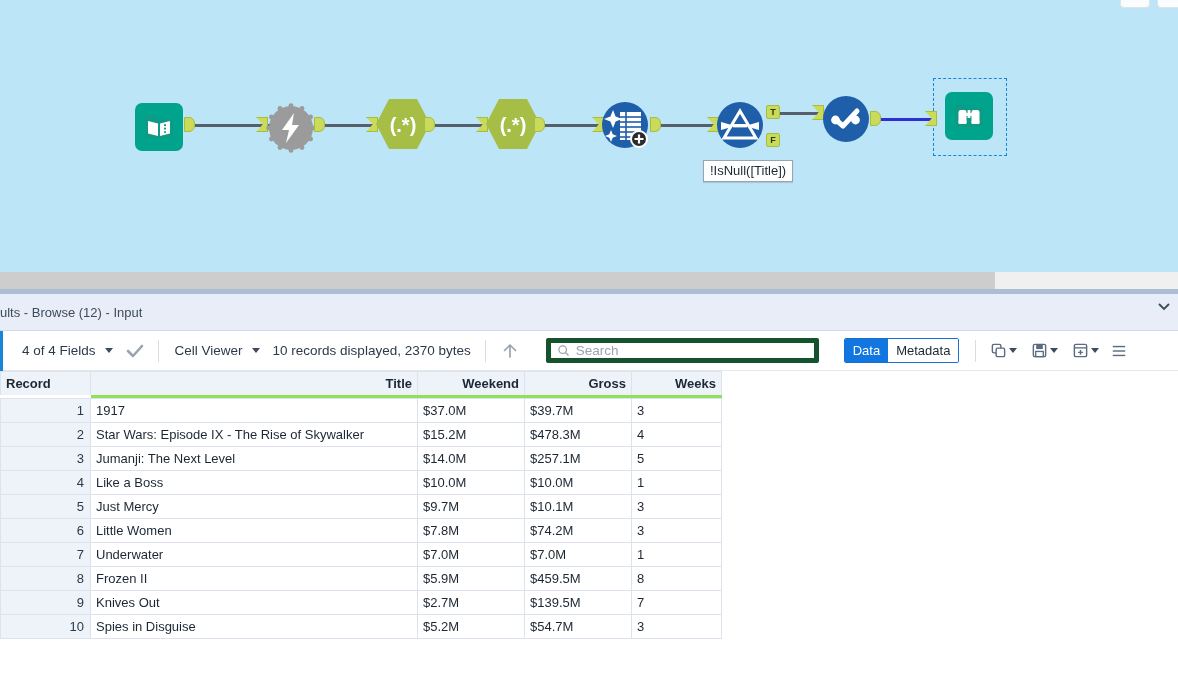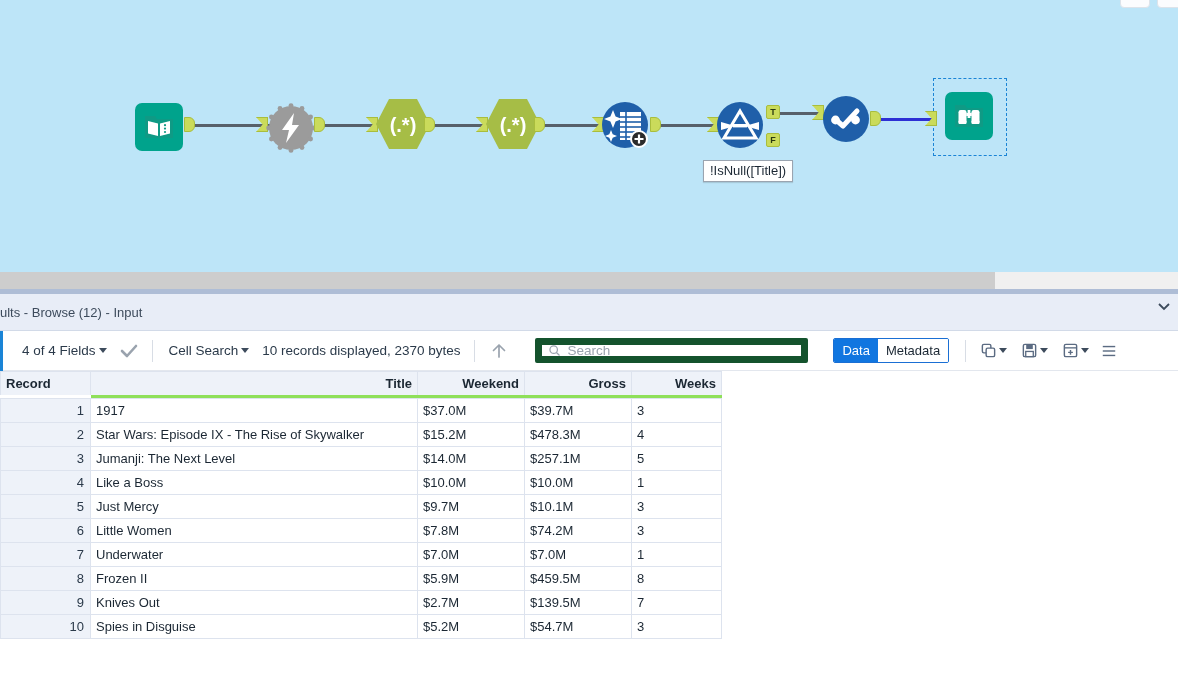--- a/index.html
+++ b/index.html
@@ -119,25 +119,25 @@
   }
   .tb-text {
     font-size: 13.5px; color: #2b3a4a; white-space: nowrap;
   }
   .caret-dn {
     width: 0; height: 0;
     border-left: 4px solid transparent; border-right: 4px solid transparent;
     border-top: 5px solid #3d4b5c;
   }
   .tb-sep { width: 1px; height: 22px; background: #d8dde5; }
-  .tb-item { display: flex; align-items: center; gap: 3px; justify-content: flex-end; }
+  .tb-item { display: flex; align-items: center; gap: 9px; justify-content: flex-end; }
 
   .search-box {
     width: 273px; height: 25px;
-    border: 7px solid #14532d; border-radius: 2px;
+    border: 5px solid #14532d; border-radius: 2px;
     background: #fff; display: flex; align-items: center;
     padding: 0 6px; gap: 6px;
   }
   .search-ph { font-size: 13.5px; color: #9aa3ae; }
 
   .seg {
     display: flex; height: 25px; border: 1px solid #1a6fd4; border-radius: 2px;
     overflow: hidden;
   }
   .seg > div {
@@ -339,21 +339,21 @@
         <span class="caret-dn"></span>
       </div>
 
       <svg width="20" height="20" viewBox="0 0 20 20" style="margin-left:12px;">
         <path d="M3 10 L8 15 L17 5" fill="none" stroke="#9aa3ae" stroke-width="2.6" stroke-linecap="round" stroke-linejoin="round"></path>
       </svg>
 
       <div class="tb-sep" style="margin-left:13px;"></div>
 
       <div class="tb-item" style="margin-left:16px;">
-        <span class="tb-text">Cell Search</span>
+        <span class="tb-text">Cell Viewer</span>
         <span class="caret-dn"></span>
       </div>
 
       <span class="tb-text" style="margin-left:13px;">10 records displayed, 2370 bytes</span>
 
       <div class="tb-sep" style="margin-left:14px;"></div>
 
       <svg width="20" height="20" viewBox="0 0 20 20" style="margin-left:14px;">
         <path d="M10 16 L10 4 M4.5 9.5 L10 4 L15.5 9.5" fill="none" stroke="#9aa3ae" stroke-width="1.7" stroke-linecap="round" stroke-linejoin="round"></path>
       </svg>

